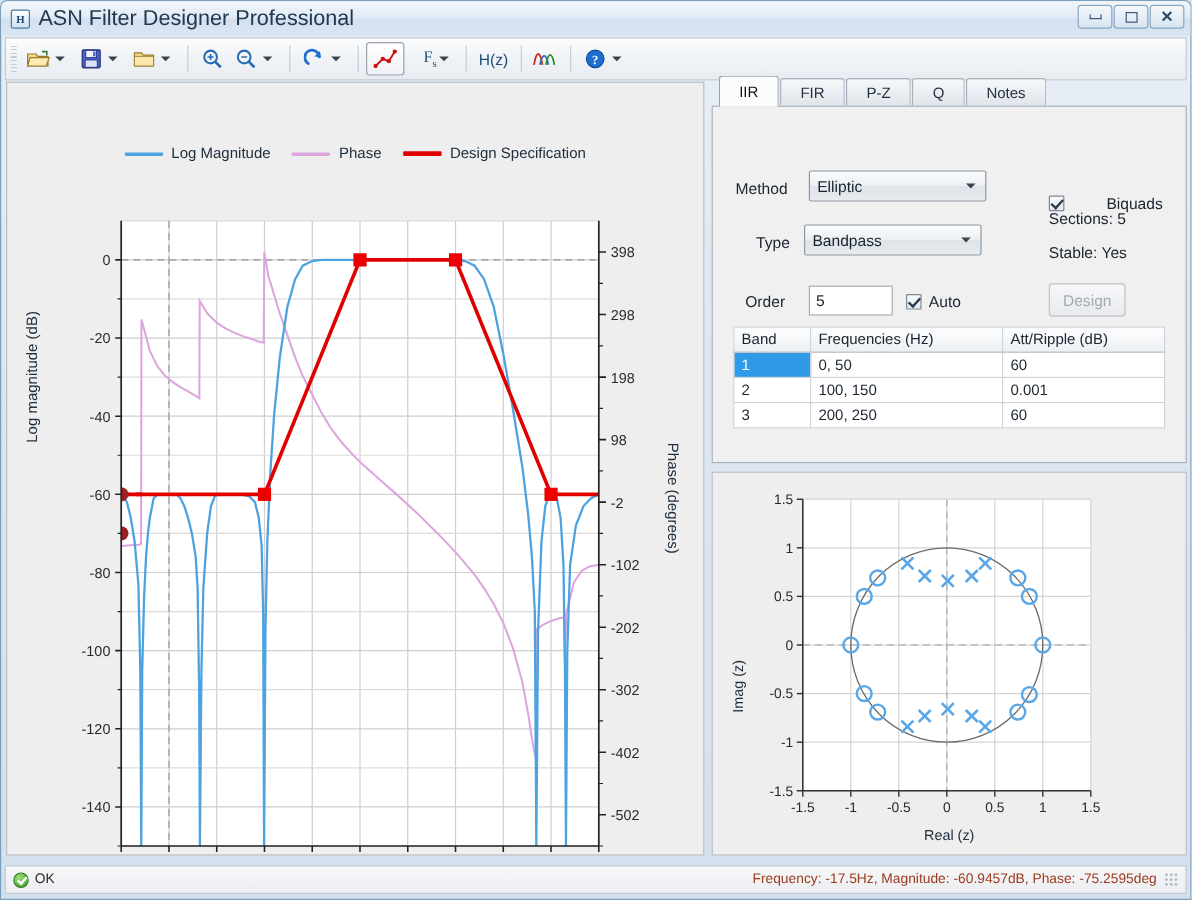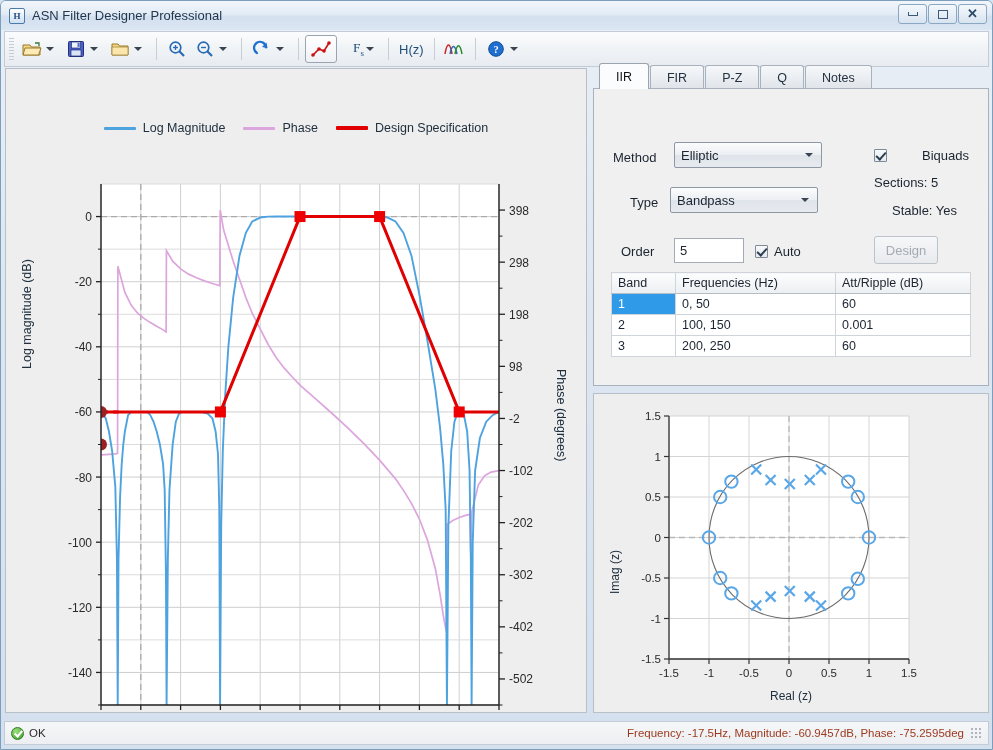--- a/index.html
+++ b/index.html
@@ -27,21 +27,21 @@
     padding-left: 8px;
   }
   .app-icon {
     width: 16px; height: 16px; margin-right: 7px;
     background: linear-gradient(180deg,#ffffff,#cfe0f2);
     border: 1px solid #4a7aa8; border-radius: 2px;
     font-size: 9px; color: #1e4a7a; line-height: 14px; text-align: center;
     font-family: "Liberation Serif", serif; font-weight: bold;
   }
   .title-text {
-    font-size: 13px; color: #21384f;
+    font-size: 18px; color: #21384f;
   }
   .win-btns { position: absolute; right: 5px; top: 3px; display: flex; gap: 1px; }
   .win-btn {
     width: 29px; height: 20px;
     background: linear-gradient(180deg,#f4f8fc,#d8e4f0);
     border: 1px solid #8aa8c4; border-radius: 3px;
     display: flex; align-items: center; justify-content: center;
     font-size: 11px; color: #2c4a68;
   }
   .win-btn .glyph-min { width: 10px; height: 4px; border: 1px solid #3c5a78; border-top: none; }
@@ -540,26 +540,26 @@
 
       <div class="fld-label" style="left:27px; top:155px;">Order</div>
       <div class="txtbox" style="left:80px; top:149px;">
         <span>5</span>
       </div>
       <div class="chk-row" style="left:161px; top:155px;">
         <div class="checkbox"></div>
         <span>Auto</span>
       </div>
 
-      <div class="chk-row" style="left:280px; top:59px;gap:35px;">
+      <div class="chk-row" style="left:280px; top:73px;gap:35px;">
         <div class="checkbox"></div>
         <span>Biquads</span>
       </div>
       <div class="static-text" style="left:280px; top:86px;">Sections: 5</div>
-      <div class="static-text" style="left:298px; top:114px;">Stable: Yes</div>
+      <div class="static-text" style="left:280px; top:114px;">Stable: Yes</div>
       <div class="btn-disabled" style="left:280px; top:147px;">Design</div>
 
       <table class="bands">
         <thead>
           <tr>
             <th class="col-band">Band</th>
             <th class="col-freq">Frequencies (Hz)</th>
             <th>Att/Ripple (dB)</th>
           </tr>
         </thead>

